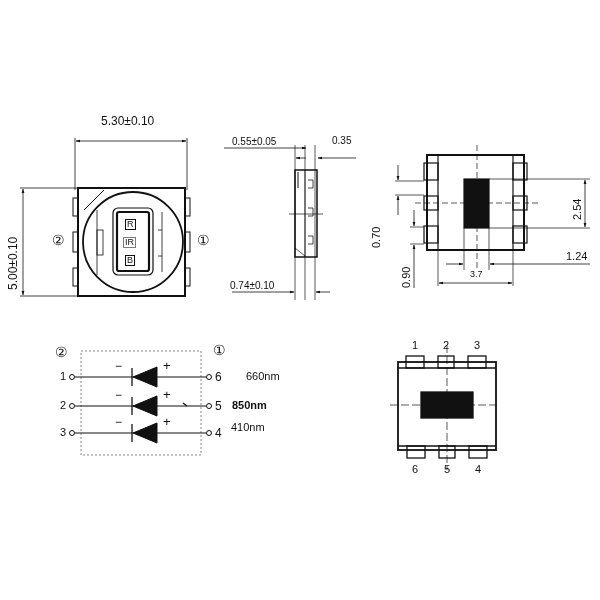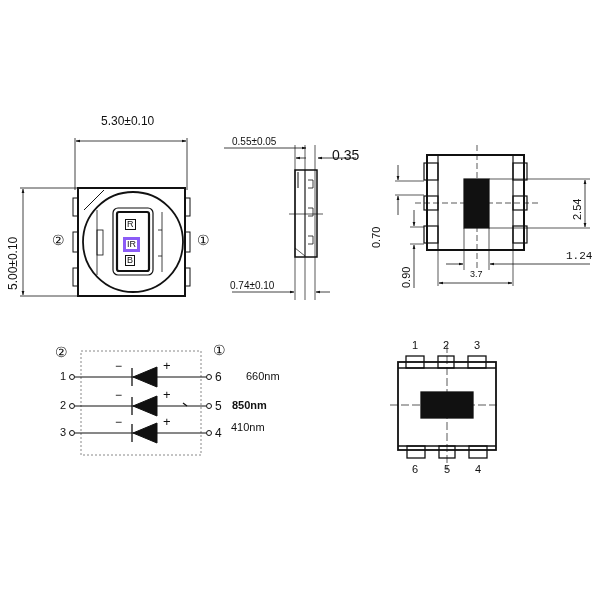--- a/index.html
+++ b/index.html
@@ -148,32 +148,32 @@
     <line x1="447" y1="345" x2="447" y2="470" stroke-width="0.7" stroke-dasharray="8,3"></line>
     <line x1="390" y1="405" x2="500" y2="405" stroke-width="0.7" stroke-dasharray="8,3"></line>
   </g>
 </svg>
 
 <span class="lbl" style="left:101px;top:115px;font-size:12px;">5.30±0.10</span>
 <span class="lbl vlbl" style="left:7px;top:290px;font-size:12px;">5.00±0.10</span>
 <span class="lbl circ" style="left:52px;top:233px;">②</span>
 <span class="lbl circ" style="left:197px;top:233px;">①</span>
 <span class="lbl chip-txt" style="left:125px;top:219px;border:1px solid #111;padding:0 1px;">R</span>
-<span class="lbl chip-txt" style="left:123px;top:237px;border:3px solid #8b5cf6;padding:0 1px;">IR</span>
+<span class="lbl chip-txt" style="left:123px;top:237px;border:1px solid #8b5cf6;padding:0 1px;">IR</span>
 <span class="lbl chip-txt" style="left:125px;top:255px;border:1px solid #111;padding:0 1px;">B</span>
 
 <span class="lbl" style="left:224px;top:137px;font-size:10px;padding-left:8px;">0.55±0.05</span>
-<span class="lbl" style="left:332px;top:148px;font-size:14px;">0.35</span>
+<span class="lbl" style="left:332px;top:136px;font-size:10px;">0.35</span>
 <span class="lbl" style="left:230px;top:281px;font-size:10px;">0.74±0.10</span>
 
 <span class="lbl vlbl" style="left:572px;top:220px;font-size:11px;">2.54</span>
 <span class="lbl vlbl" style="left:371px;top:248px;font-size:11px;">0.70</span>
 <span class="lbl vlbl" style="left:401px;top:288px;font-size:11px;">0.90</span>
 <span class="lbl" style="left:470px;top:270px;font-size:9px;">3.7</span>
-<span class="lbl" style="left:566px;top:251px;font-size:11px;font-family:Liberation Mono, monospace;">1.24</span>
+<span class="lbl" style="left:566px;top:251px;font-size:11px;">1.24</span>
 
 <span class="lbl circ" style="left:55px;top:345px;">②</span>
 <span class="lbl circ" style="left:213px;top:343px;">①</span>
 
 <span class="lbl pin" style="left:60px;top:371px;">1</span>
 <span class="lbl pin" style="left:215px;top:371px;font-size:12px;">6</span>
 <span class="lbl" style="left:246px;top:371px;font-size:11px;">660nm</span>
 <span class="lbl" style="left:115px;top:360px;font-size:12px;">−</span>
 <span class="lbl" style="left:163px;top:359px;font-size:13px;">+</span>
 

